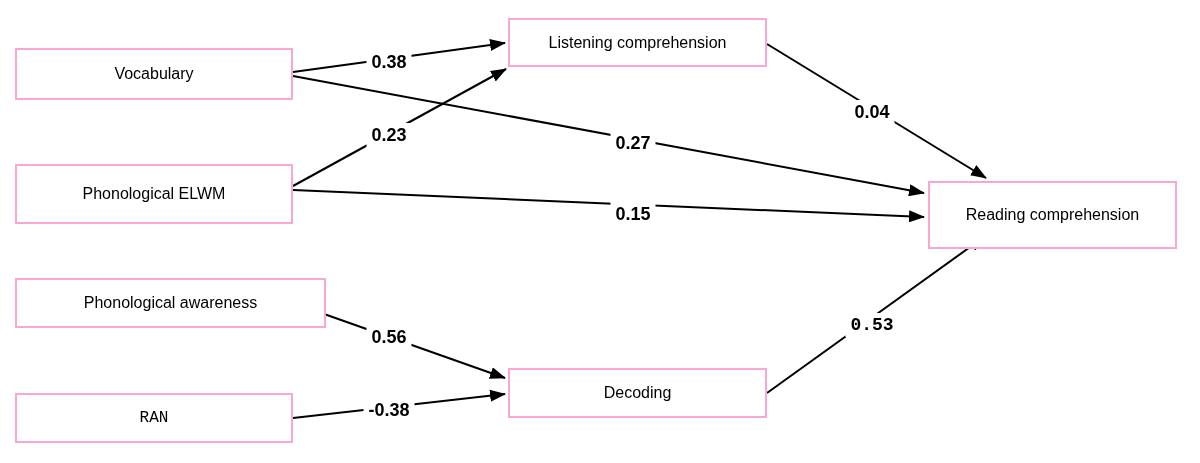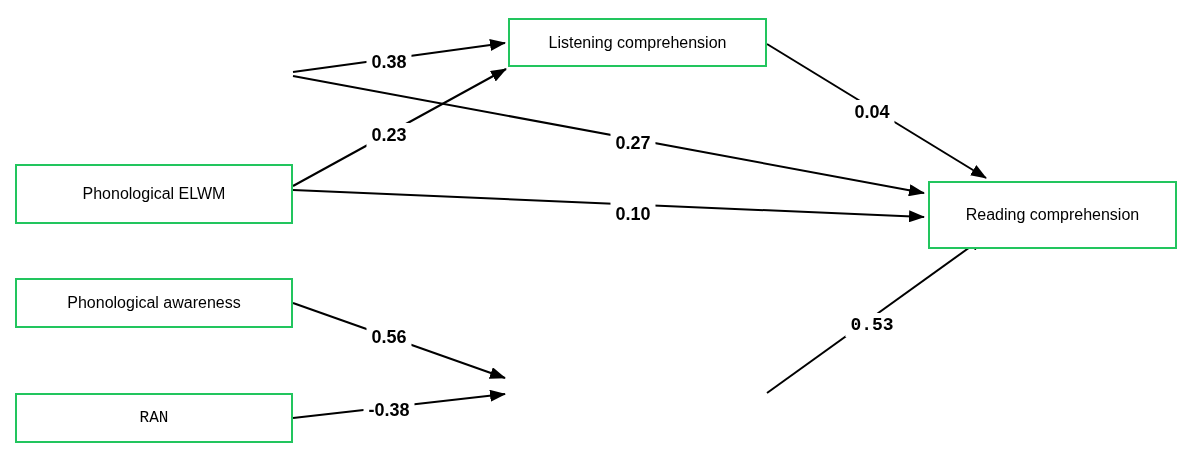--- a/index.html
+++ b/index.html
@@ -10,21 +10,21 @@
     background: #ffffff;
     font-family: "Liberation Sans", "DejaVu Sans", sans-serif;
     color: #000000;
     overflow: hidden;
   }
   .diagram-svg { position: absolute; left: 0; top: 0; }
   .edge-line { stroke: #000000; stroke-width: 2; fill: none; }
   .node {
     position: absolute;
     box-sizing: border-box;
-    border: 2px solid #22c55e;
+    border: 2px solid #f9a8d4;
     background: #ffffff;
     display: flex;
     align-items: center;
     justify-content: center;
     font-size: 16px;
     line-height: 1;
     white-space: nowrap;
     text-align: center;
   }
   .coef {
@@ -53,44 +53,50 @@
     <line class="edge-line" x1="293" y1="72" x2="505" y2="43" marker-end="url(#arrowhead)"></line>
     <line class="edge-line" x1="293" y1="186" x2="506" y2="69" marker-end="url(#arrowhead)"></line>
     <line class="edge-line" x1="293" y1="76" x2="924" y2="193" marker-end="url(#arrowhead)"></line>
     <line class="edge-line" x1="293" y1="190" x2="924" y2="217" marker-end="url(#arrowhead)"></line>
     <line class="edge-line" x1="767" y1="44" x2="986" y2="178" marker-end="url(#arrowhead)"></line>
     <line class="edge-line" x1="293" y1="303" x2="505" y2="378" marker-end="url(#arrowhead)"></line>
     <line class="edge-line" x1="293" y1="418" x2="505" y2="394" marker-end="url(#arrowhead)"></line>
     <line class="edge-line" x1="767" y1="393" x2="984" y2="237" marker-end="url(#arrowhead)"></line>
   </svg>
 
+  <div class="node" style="left:15px; top:48px; width:278px; height:52px;">
+    <span>Vocabulary</span>
+  </div>
 
   <div class="node" style="left:15px; top:164px; width:278px; height:60px;">
     <span>Phonological ELWM</span>
   </div>
 
-  <div class="node" style="left:15px; top:278px; width:278px; height:50px;">
+  <div class="node" style="left:15px; top:278px; width:311px; height:50px;">
     <span>Phonological awareness</span>
   </div>
 
   <div class="node" style="left:15px; top:393px; width:278px; height:50px;font-family:Liberation Mono, monospace;">
     <span>RAN</span>
   </div>
 
   <div class="node" style="left:508px; top:18px; width:259px; height:49px;">
     <span>Listening comprehension</span>
   </div>
 
+  <div class="node" style="left:508px; top:368px; width:259px; height:50px;">
+    <span>Decoding</span>
+  </div>
 
   <div class="node" style="left:928px; top:181px; width:249px; height:68px;">
     <span>Reading comprehension</span>
   </div>
 
   <div class="coef" style="left:389px; top:62px;">0.38</div>
   <div class="coef" style="left:389px; top:135px;">0.23</div>
   <div class="coef" style="left:633px; top:143px;">0.27</div>
-  <div class="coef" style="left:633px; top:214px;">0.10</div>
+  <div class="coef" style="left:633px; top:214px;">0.15</div>
   <div class="coef" style="left:872px; top:112px;">0.04</div>
   <div class="coef" style="left:389px; top:337px;">0.56</div>
   <div class="coef" style="left:389px; top:410px;">-0.38</div>
   <div class="coef" style="left:872px; top:325px;font-family:Liberation Mono, monospace;">0.53</div>
 
 </div>
 
 </body></html>

